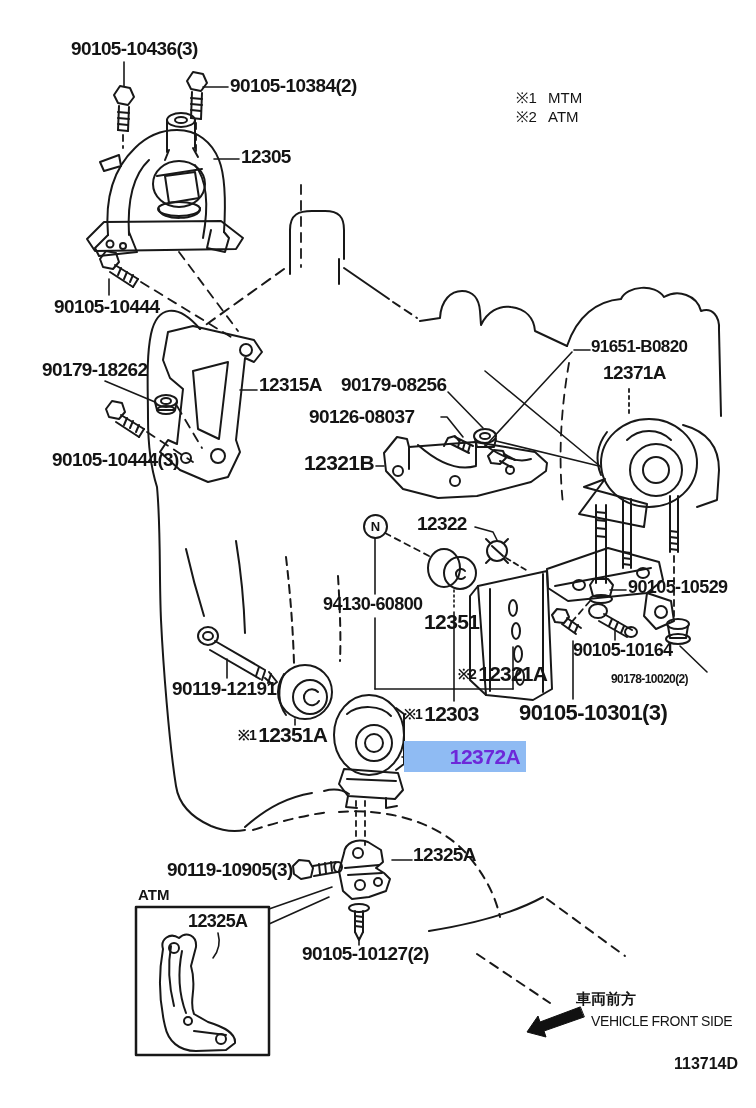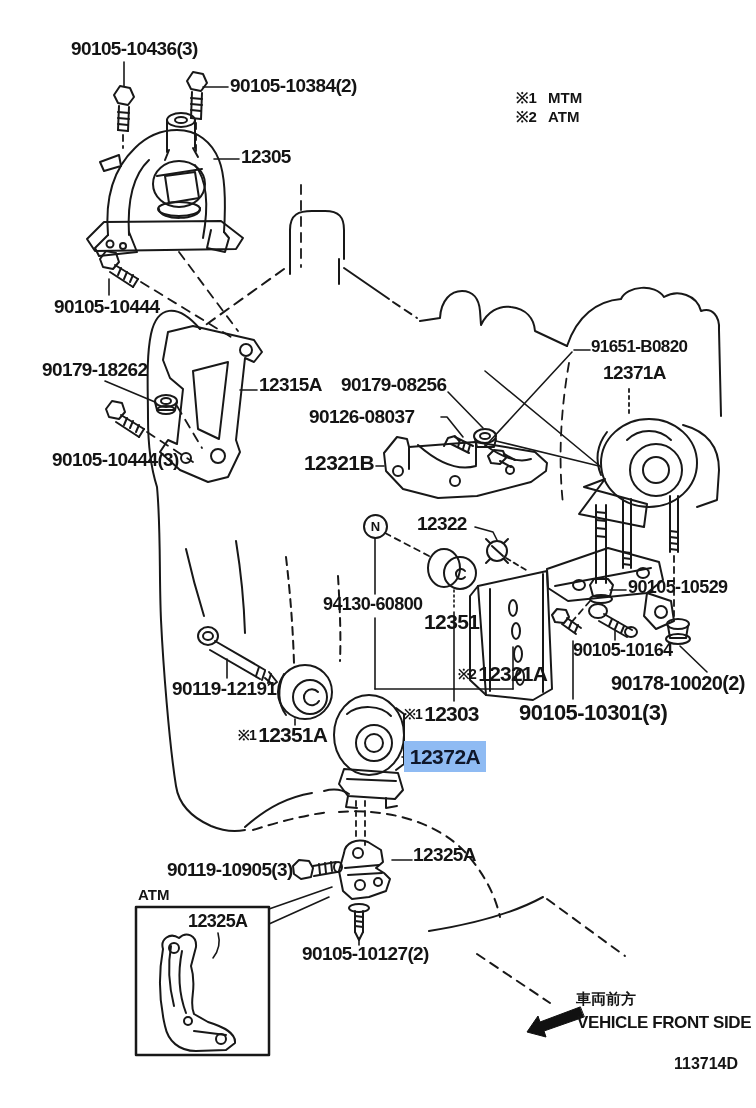--- a/index.html
+++ b/index.html
@@ -6,28 +6,28 @@
   #stage{position:relative;width:756px;height:1108px;background:#ffffff;overflow:hidden;
          font-family:"Liberation Sans",sans-serif;color:#141414;margin-left:7px;}
   svg{position:absolute;left:0;top:0;}
   .lbl{position:absolute;font-weight:700;font-size:19px;letter-spacing:-0.6px;
        white-space:nowrap;line-height:1.05;color:#141414;}
   .star-pre{font-size:14px;font-weight:700;margin-right:2px;vertical-align:2px;}
   .star-num{font-size:21px;font-weight:700;letter-spacing:-0.8px;}
   .hl{position:absolute;left:397px;top:741px;width:82px;height:31px;
       display:flex;align-items:center;justify-content:center;
       font-size:21px;font-weight:700;letter-spacing:-0.5px;}
-  .legend{position:absolute;left:509px;top:88px;font-weight:700;font-size:15px;line-height:19px;}
+  .legend{position:absolute;left:509px;top:88px;font-weight:400;font-size:15px;line-height:19px;}
   .legend .row span.mark{display:inline-block;width:32px;}
   .nsym{position:absolute;left:356px;top:514px;width:21px;height:21px;border:2px solid #181818;
         border-radius:50%;display:flex;align-items:center;justify-content:center;
         font-size:13px;font-weight:700;background:#fff;}
   .atm-tag{position:absolute;left:131px;top:886px;font-size:15px;font-weight:700;letter-spacing:0;}
   .jp{position:absolute;left:569px;top:990px;font-size:15px;font-weight:700;}
-  .en{position:absolute;left:570px;top:1013px;font-size:17px;font-weight:700;letter-spacing:-0.4px;}
+  .en{position:absolute;left:584px;top:1013px;font-size:14px;font-weight:400;letter-spacing:-0.4px;}
   .code{position:absolute;left:667px;top:1055px;font-size:16px;font-weight:700;}
 </style>
 </head>
 <body>
 
 <div id="stage">
 
 <svg width="756" height="1108" viewBox="0 0 756 1108">
   <g fill="none" stroke="#181818" stroke-width="2" stroke-linecap="round" stroke-linejoin="round">
 
@@ -320,27 +320,27 @@
 <div class="lbl" style="left:302px;top:407px">90126-08037</div>
 <div class="lbl" style="left:297px;top:452px;font-size:21px">12321B</div>
 <div class="lbl" style="left:45px;top:450px">90105-10444(3)</div>
 <div class="lbl" style="left:584px;top:338px;font-size:17px">91651-B0820</div>
 <div class="lbl" style="left:596px;top:363px">12371A</div>
 <div class="lbl" style="left:410px;top:514px">12322</div>
 <div class="lbl" style="left:316px;top:595px;font-size:18px">94130-60800</div>
 <div class="lbl" style="left:417px;top:611px;font-size:21px">12351</div>
 <div class="lbl" style="left:621px;top:578px;font-size:18px">90105-10529</div>
 <div class="lbl" style="left:566px;top:641px;font-size:18px">90105-10164</div>
-<div class="lbl" style="left:604px;top:673px;font-size:20px">90178-10020(2)</div>
+<div class="lbl" style="left:604px;top:673px;font-size:12px">90178-10020(2)</div>
 <div class="lbl" style="left:451px;top:663px"><span class="star-pre">※2</span><span class="star-num">12321A</span></div>
 <div class="lbl" style="left:512px;top:701px;font-size:22px">90105-10301(3)</div>
 <div class="lbl" style="left:397px;top:703px"><span class="star-pre">※1</span><span class="star-num">12303</span></div>
 <div class="lbl" style="left:165px;top:679px">90119-12191</div>
 <div class="lbl" style="left:231px;top:724px"><span class="star-pre">※1</span><span class="star-num">12351A</span></div>
-<div class="hl" id="hl-box" style="background: rgb(143, 187, 243); color: #0f172a;">12372A</div>
+<div class="hl" id="hl-box" style="background: rgb(143, 187, 243); color: #6d28d9; padding-left: 40px;">12372A</div>
 <div class="lbl" style="left:160px;top:860px">90119-10905(3)</div>
 <div class="lbl" style="left:406px;top:845px">12325A</div>
 <div class="lbl" style="left:295px;top:944px">90105-10127(2)</div>
 <div class="lbl" style="left:181px;top:912px;font-size:18px">12325A</div>
 
 <div class="legend">
   <div class="row"><span class="mark">※1</span><span>MTM</span></div>
   <div class="row"><span class="mark">※2</span><span>ATM</span></div>
 </div>
 

